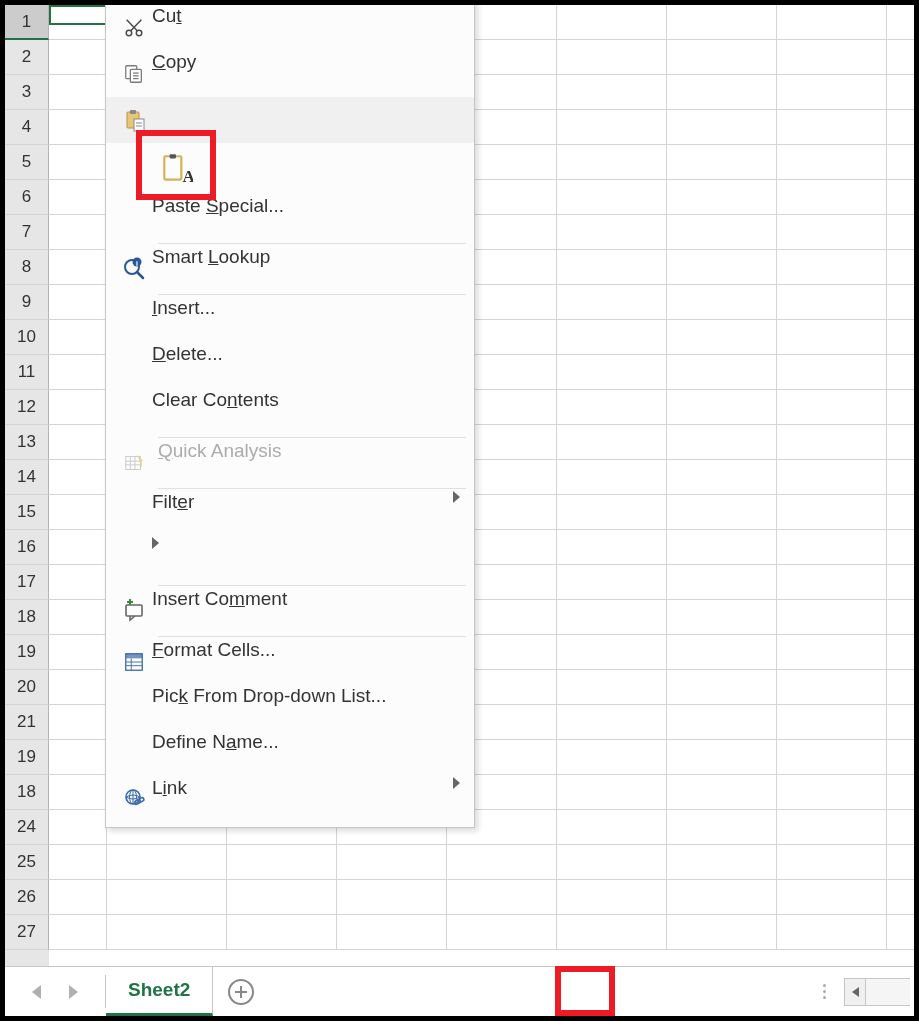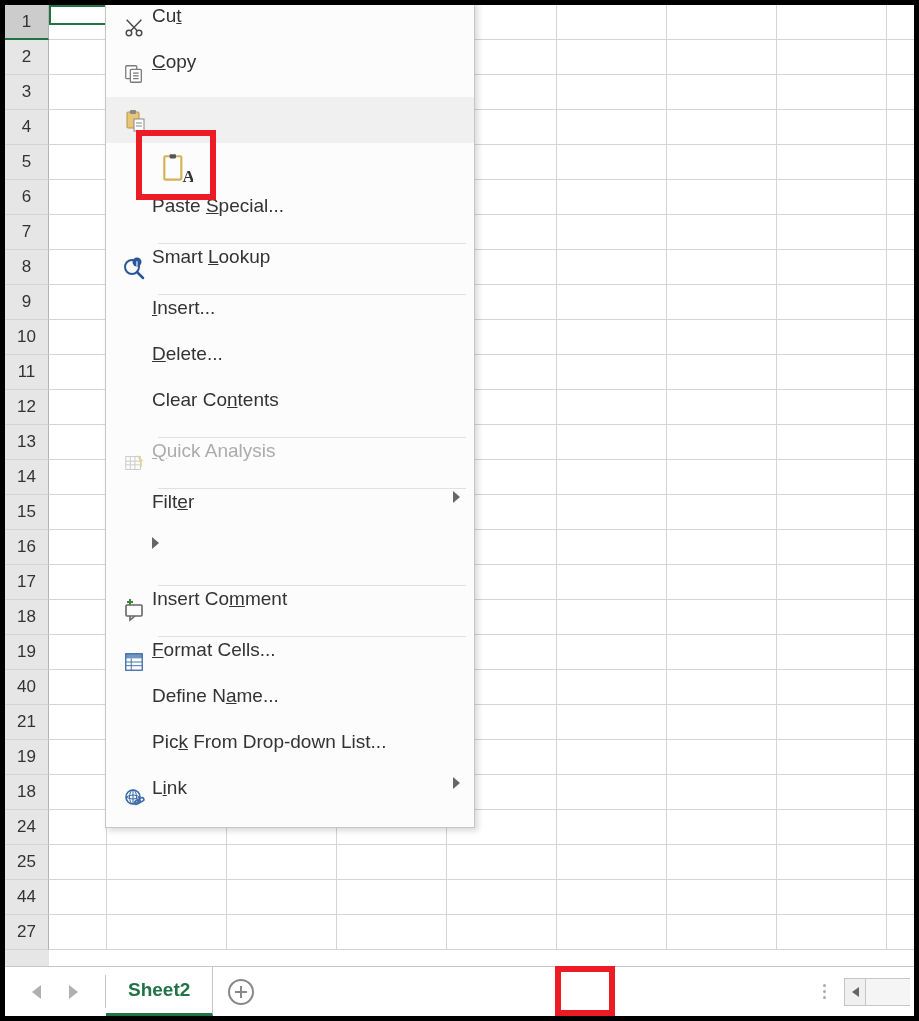--- a/index.html
+++ b/index.html
@@ -74,21 +74,21 @@
       padding: 0 14px 0 10px;
       color: #333;
       font-size: 19px;
       cursor: default;
       position: relative;
     }
     .menu-item.header {
       background: #f0f0f0;
       font-weight: 600;
     }
-    .menu-item.disabled { color: #acacac; }
+    .menu-item.disabled { color: #acacac; gap: 6px; }
     .menu-icon {
       width: 36px;
       display: flex;
       align-items: center;
       justify-content: center;
       flex-shrink: 0;
     }
     .menu-label { flex: 1; }
     .menu-label u { text-decoration: underline; }
     .submenu-arrow {
@@ -237,27 +237,27 @@
       <div class="row-header">10</div>
       <div class="row-header">11</div>
       <div class="row-header">12</div>
       <div class="row-header">13</div>
       <div class="row-header">14</div>
       <div class="row-header">15</div>
       <div class="row-header">16</div>
       <div class="row-header">17</div>
       <div class="row-header">18</div>
       <div class="row-header">19</div>
-      <div class="row-header">40</div>
+      <div class="row-header">20</div>
       <div class="row-header">21</div>
       <div class="row-header">19</div>
       <div class="row-header">18</div>
       <div class="row-header">24</div>
       <div class="row-header">25</div>
-      <div class="row-header">44</div>
+      <div class="row-header">26</div>
       <div class="row-header">27</div>
     </div>
   <div class="cells" id="cells-area">
     <div class="active-cell"></div>
   <div class="cell-row">
         <div class="cell" style="width: 58px;"></div>
         <div class="cell" style="width: 120px;"></div>
         <div class="cell" style="width: 110px;"></div>
         <div class="cell" style="width: 110px;"></div>
         <div class="cell" style="width: 110px;"></div>
@@ -648,25 +648,25 @@
           <rect x="3" y="3" width="18" height="5" fill="#3a6aa8" opacity="0.7"></rect>
           <line x1="3" y1="12" x2="21" y2="12" stroke="#3a6aa8"></line>
           <line x1="3" y1="16" x2="21" y2="16" stroke="#3a6aa8"></line>
           <line x1="9" y1="8" x2="9" y2="21" stroke="#3a6aa8"></line>
         </svg>
     </span>
     <span class="menu-label"><u>F</u>ormat Cells...</span>
   </div>
   <div class="menu-item">
     <span class="menu-icon"></span>
+    <span class="menu-label">Pic<u>k</u> From Drop-down List...</span>
+  </div>
+  <div class="menu-item">
+    <span class="menu-icon"></span>
     <span class="menu-label">Define N<u>a</u>me...</span>
-  </div>
-  <div class="menu-item">
-    <span class="menu-icon"></span>
-    <span class="menu-label">Pic<u>k</u> From Drop-down List...</span>
   </div>
   <div class="menu-item">
     <span class="menu-icon">
       <svg width="24" height="24" viewBox="0 0 24 24">
           <circle cx="11" cy="9" r="7" fill="none" stroke="#3a6aa8" stroke-width="1.6"></circle>
           <path d="M4 9 Q11 5 18 9 M4 9 Q11 13 18 9 M11 2 L11 16" stroke="#3a6aa8" fill="none"></path>
           <ellipse cx="11" cy="9" rx="3.5" ry="7" fill="none" stroke="#3a6aa8"></ellipse>
           <g transform="translate(12,14) rotate(-30)">
             <rect x="0" y="0" width="6" height="3.5" rx="1.7" fill="none" stroke="#3a6aa8" stroke-width="1.6"></rect>
             <rect x="4" y="0" width="6" height="3.5" rx="1.7" fill="none" stroke="#3a6aa8" stroke-width="1.6"></rect>

